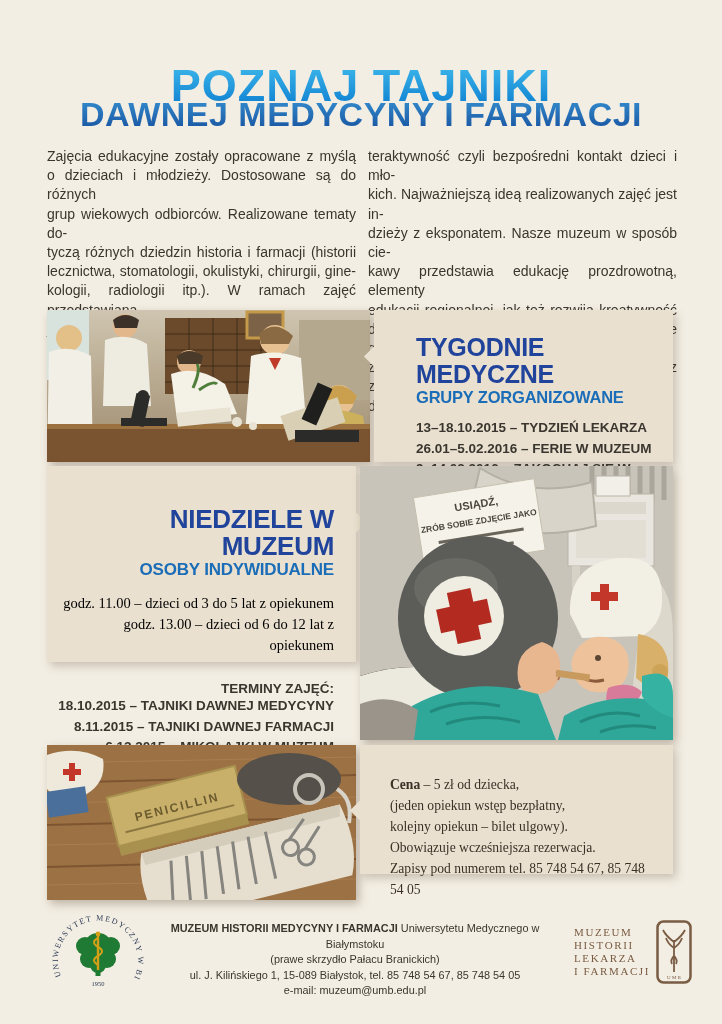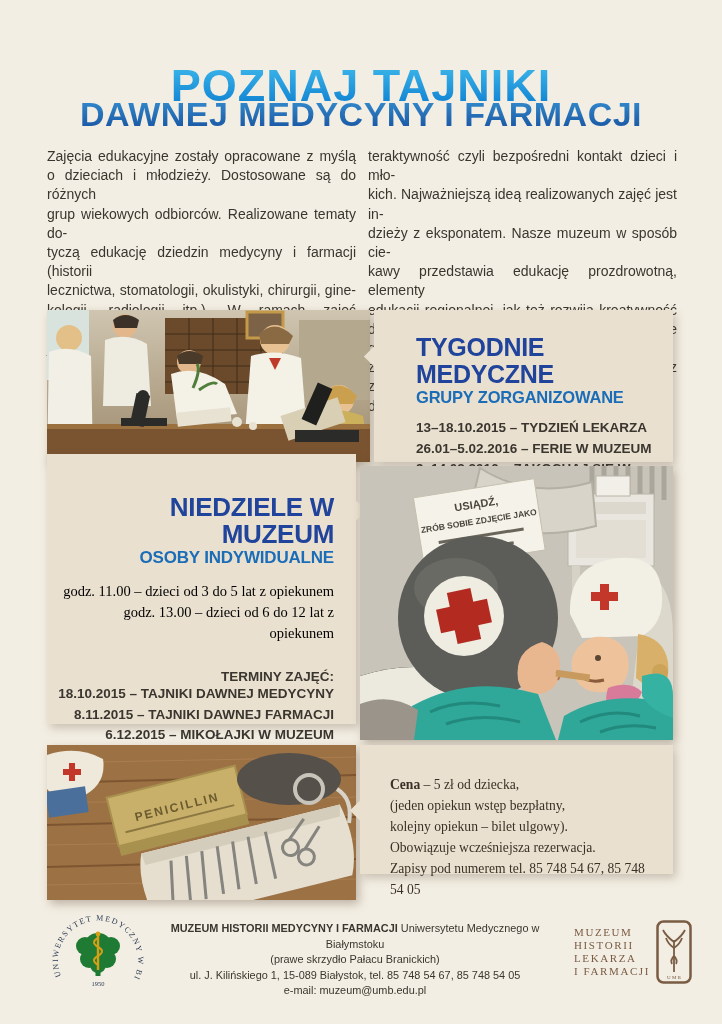--- a/index.html
+++ b/index.html
@@ -24,21 +24,21 @@
 
   
   .photo{position:absolute;overflow:hidden;box-shadow:3px 4px 9px rgba(90,70,45,.35);}
   .photo svg{display:block}
   .box{position:absolute;background:#e9e0cf;box-shadow:3px 4px 9px rgba(90,70,45,.28);}
   .notch{position:absolute;width:15px;height:15px;background:#e9e0cf;transform:rotate(45deg);}
 
   .photo1{left:47px;top:310px;width:323px;height:152px;}
   .box1{left:374px;top:310px;width:299px;height:152px;}
   .box1 .notch{left:-7px;top:39px;}
-  .box2{left:47px;top:454px;width:309px;height:270px;}
+  .box2{left:47px;top:466px;width:309px;height:196px;}
   .box2 .notch{right:-7px;top:49px;}
   .photo2{left:360px;top:466px;width:313px;height:274px;}
   .photo3{left:47px;top:745px;width:309px;height:155px;}
   .box3{left:360px;top:745px;width:313px;height:129px;}
   .box3 .notch{left:-7px;top:58px;}
 
   .sec-title{margin:0;font-size:25px;font-weight:800;color:#20439b;letter-spacing:-.3px;line-height:27px;}
   .sec-sub{margin:0;font-size:16.5px;font-weight:800;color:#1b6db8;letter-spacing:-.2px;line-height:19px;}
   .datelist{font-size:13.5px;font-weight:700;line-height:20.5px;color:#3a362f;}
 
@@ -68,21 +68,21 @@
 
 <div class="poster">
 
   <h1 class="title1">POZNAJ TAJNIKI</h1>
   <h2 class="title2">DAWNEJ MEDYCYNY I FARMACJI</h2>
 
   <div class="introcol left">
     <div class="jline">Zajęcia edukacyjne zostały opracowane z myślą</div>
     <div class="jline">o dzieciach i młodzieży. Dostosowane są do różnych</div>
     <div class="jline">grup wiekowych odbiorców. Realizowane tematy do-</div>
-    <div class="jline">tyczą edukację dziedzin medycyny i farmacji (historii</div>
+    <div class="jline">tyczą różnych dziedzin historia i farmacji (historii</div>
     <div class="jline">lecznictwa, stomatologii, okulistyki, chirurgii, gine-</div>
     <div class="jline">kologii, radiologii itp.). W ramach zajęć przedstawiana</div>
     <div class="jline">jest także historia Uniwersytetu Medycznego w Bia-</div>
     <div class="jline">łymstoku oraz jego głównej siedziby – Pałacu Branic-</div>
   </div>
   <div class="introcol right">
     <div class="jline">teraktywność czyli bezpośredni kontakt dzieci i mło-</div>
     <div class="jline">kich. Najważniejszą ideą realizowanych zajęć jest in-</div>
     <div class="jline">dzieży z eksponatem. Nasze muzeum w sposób cie-</div>
     <div class="jline">kawy przedstawia edukację prozdrowotną, elementy</div>

